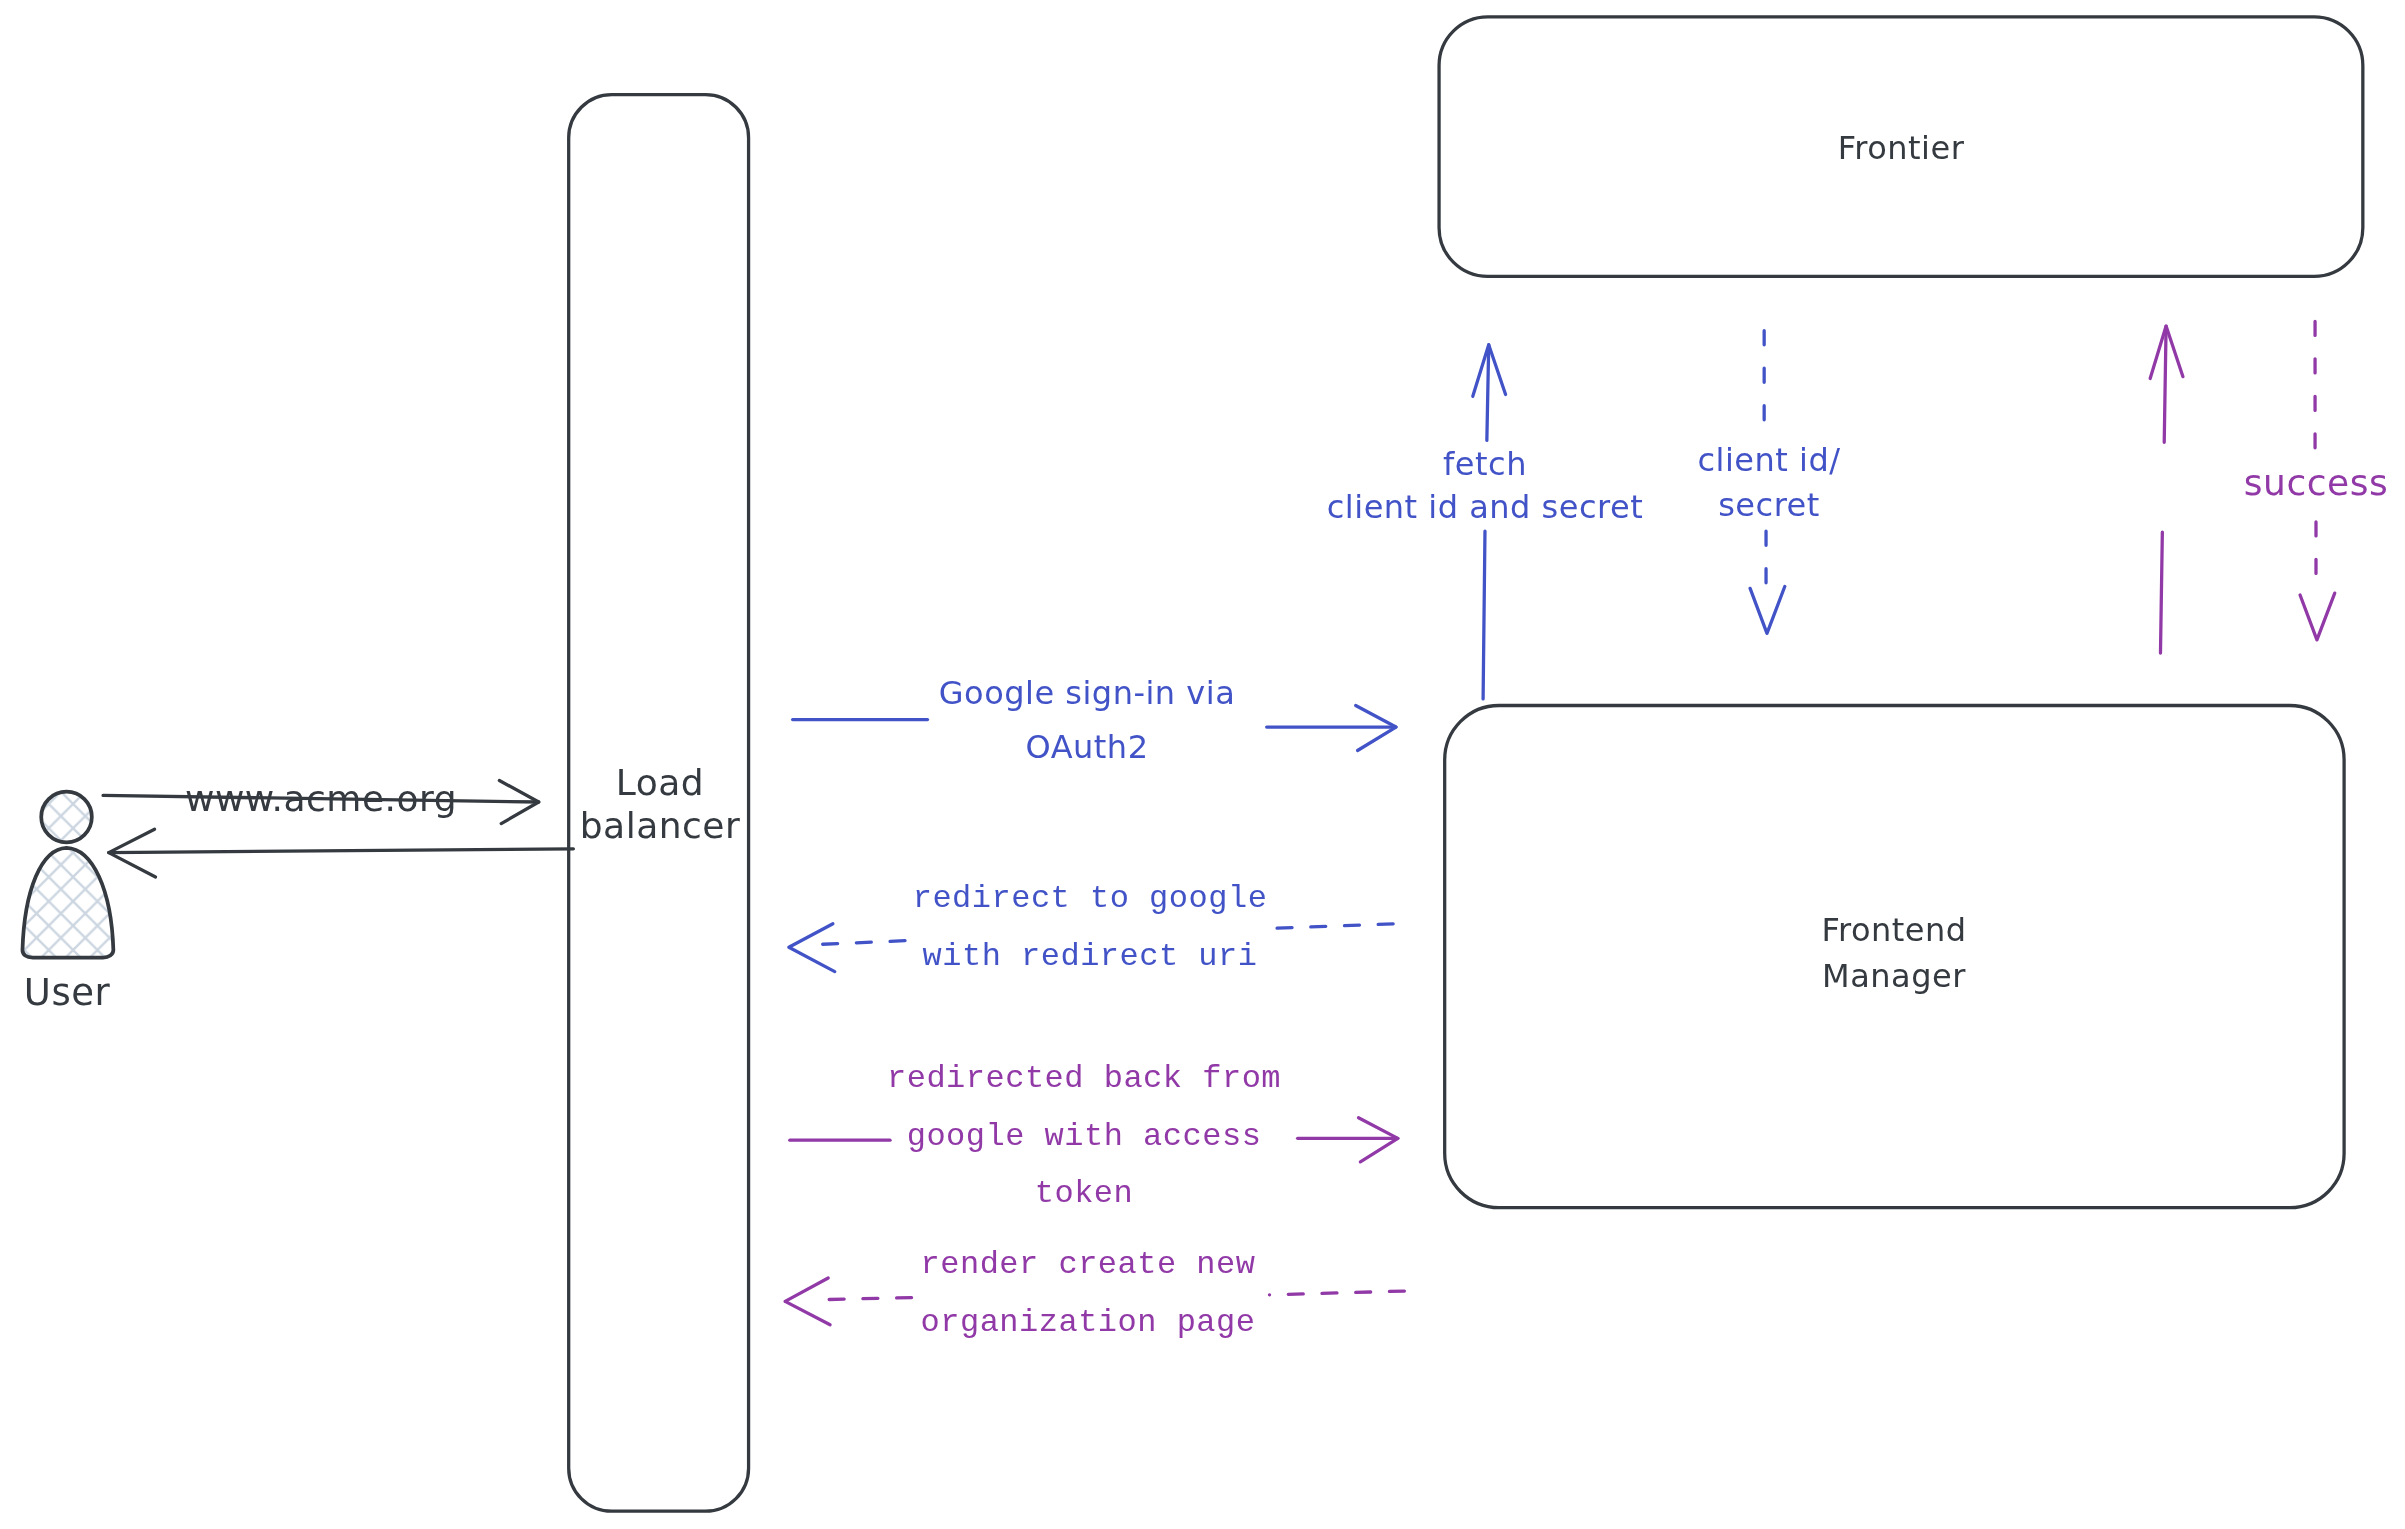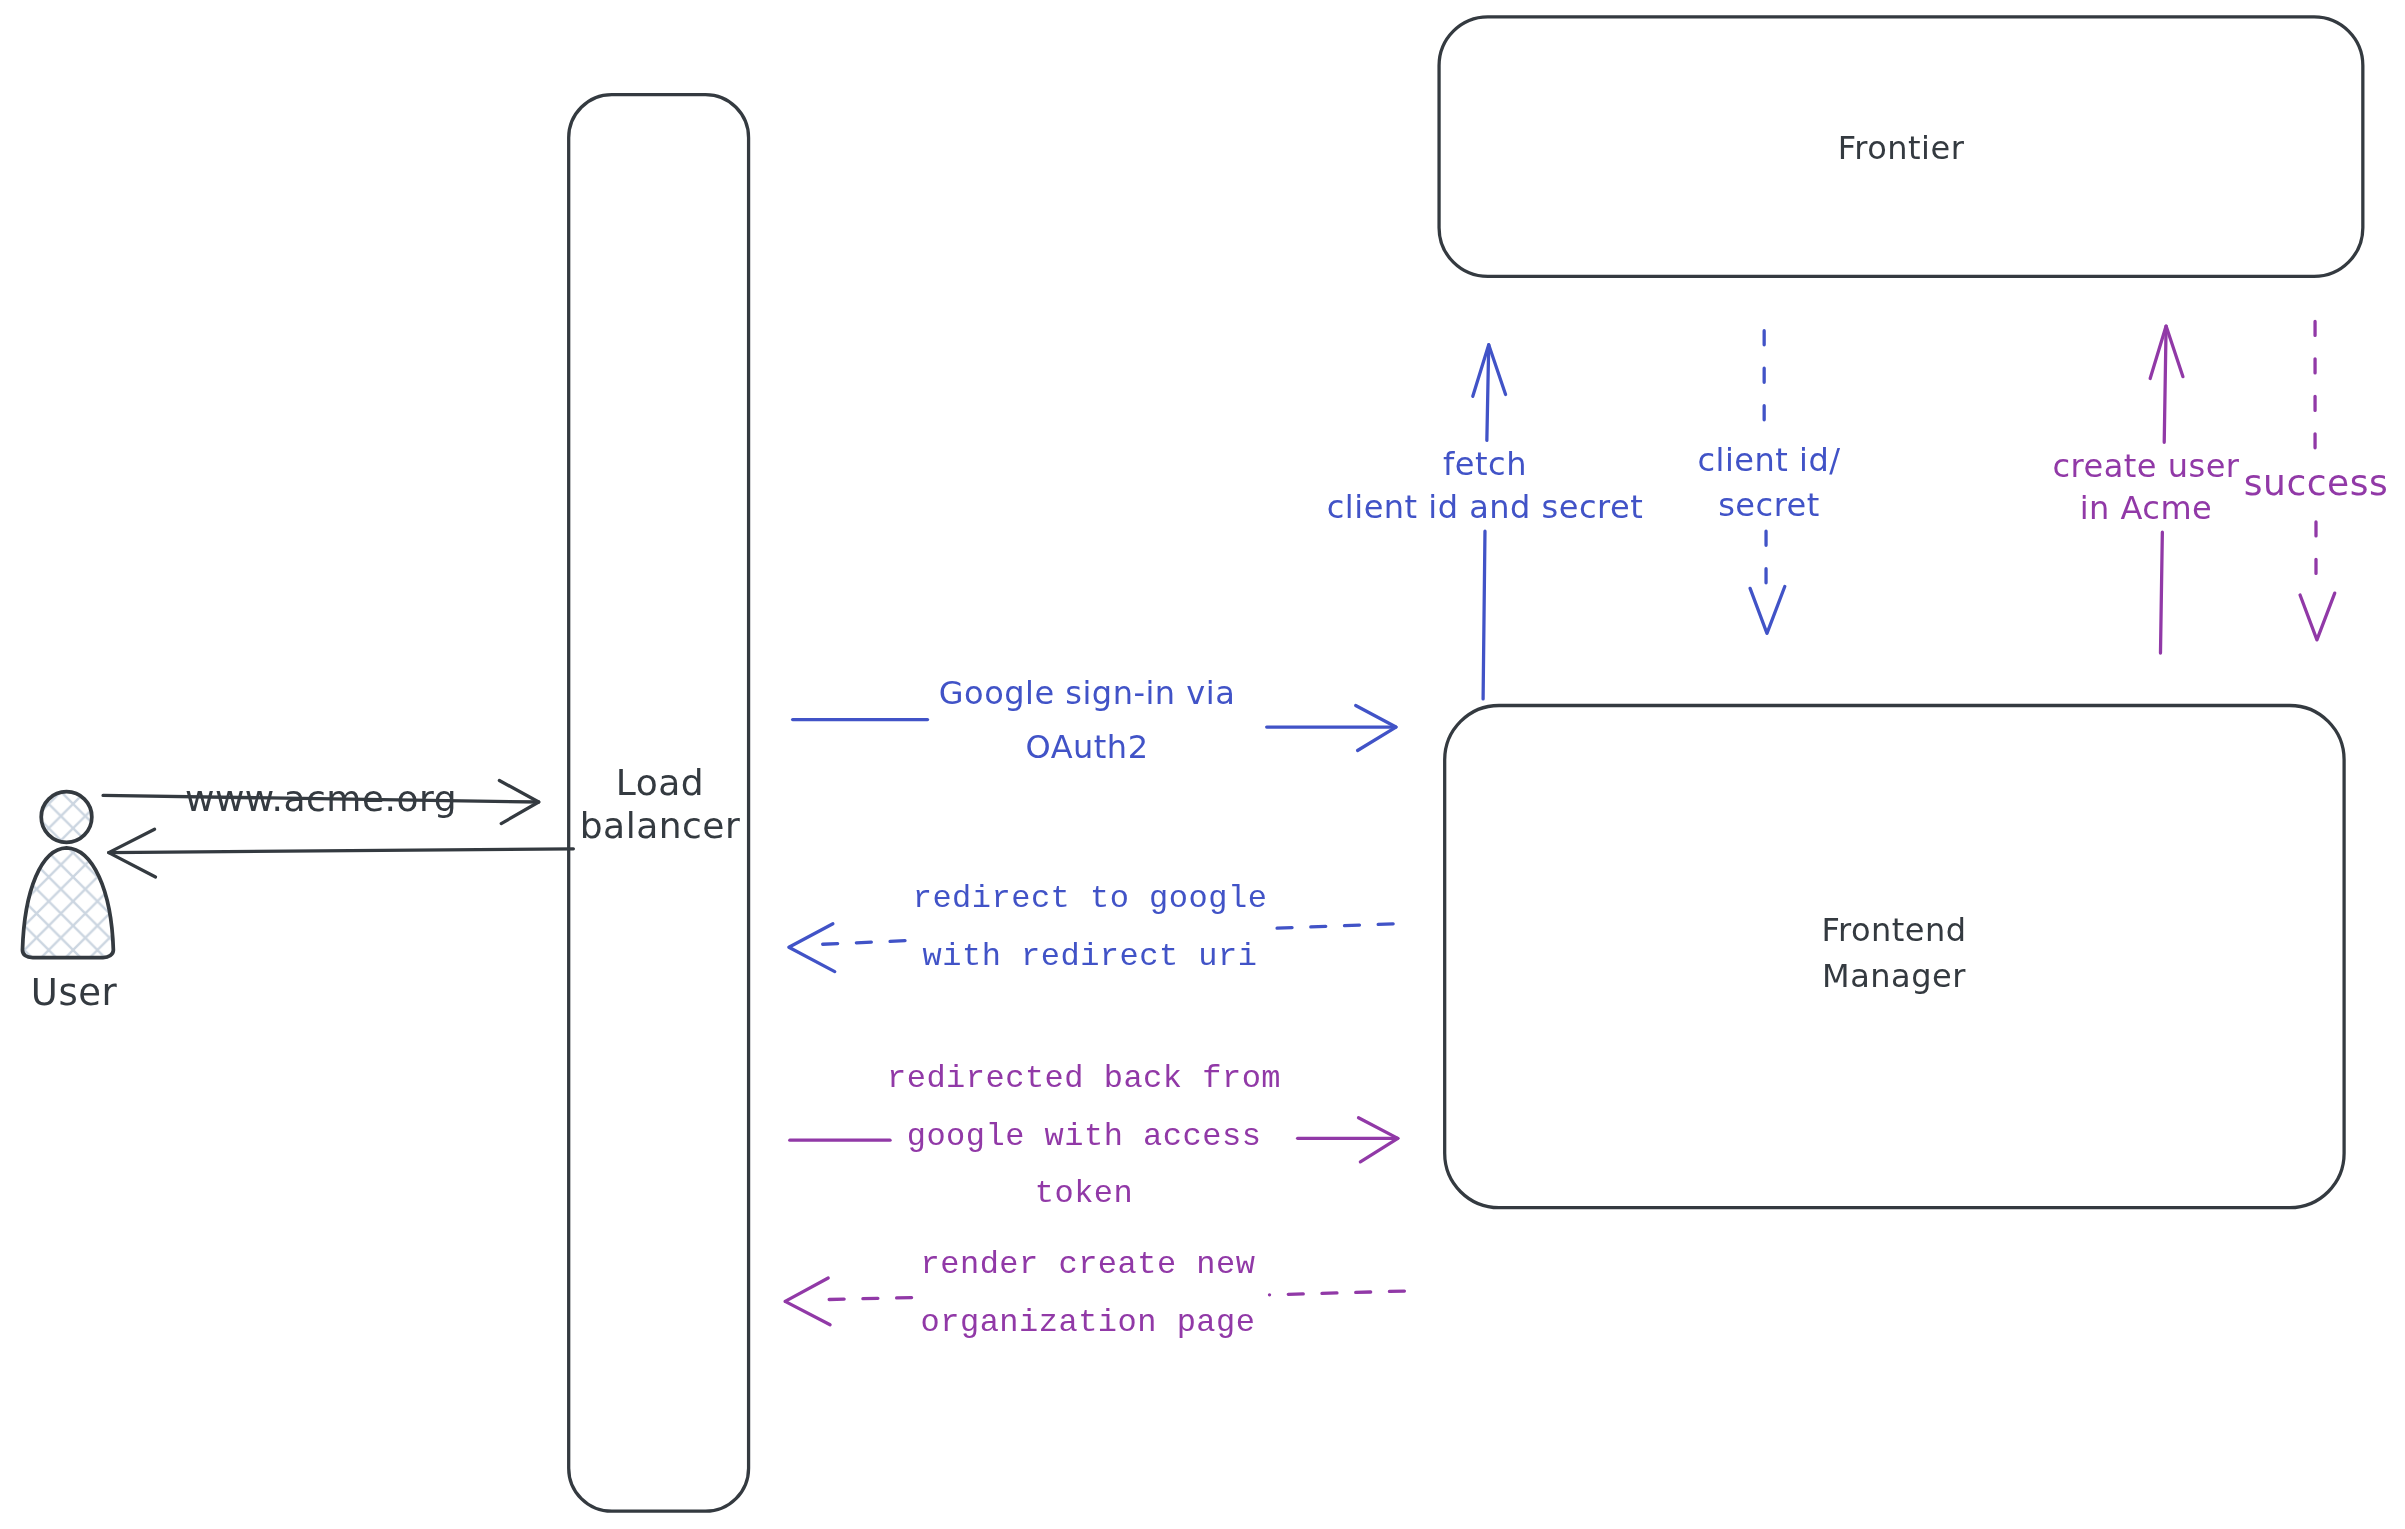--- a/index.html
+++ b/index.html
@@ -123,38 +123,36 @@
       <path class="arrow purple-stroke" d="M1492 1215 L1450 1193 M1492 1215 L1452 1240"></path>
     </g>
 
     <g>
       <path class="arrow purple-stroke dashed-h" d="M1499 1378 L1355 1382"></path>
       <path class="arrow purple-stroke dashed-h" d="M973 1385 L885 1387"></path>
       <path class="arrow purple-stroke" d="M838 1389 L884 1364 M838 1389 L886 1414"></path>
     </g>
   </svg>
 
-  <div class="label fs-40" style="left:67px;top:993px;margin-left:7px;">User</div>
+  <div class="label fs-40" style="left:67px;top:993px;">User</div>
   <div class="label fs-38 lh-12" style="left:660px;top:804px;">Load
 balancer</div>
   <div class="label" style="left:1901px;top:148px;">Frontier</div>
   <div class="label lh-145" style="left:1894px;top:953px;">Frontend
 Manager</div>
 
   <div class="label fs-38" style="left:321px;top:799px;">www.acme.org</div>
   <div class="label blue-text lh-17" style="left:1087px;top:720px;">Google sign-in via
 OAuth2</div>
   <div class="label blue-text lh-18" style="left:1090px;top:928px;">redirect to google
 with redirect uri</div>
   <div class="label blue-text lh-135" style="left:1485px;top:486px;">fetch
 client id and secret</div>
   <div class="label blue-text lh-14" style="left:1769px;top:483px;">client id/
 secret</div>
-  <div class="label purple-text lh-13" style="left:2146px;top:488px;">create user
-in Acme</div>
   <div class="label purple-text fs-38" style="left:2316px;top:483px;">success</div>
   <div class="label purple-text lh-18" style="left:1088px;top:1294px;">render create new
 organization page</div>
   <div class="label purple-text lh-18" style="left:1084px;top:1136px;">redirected back from
 google with access
 token</div>
 
 </div>
 
 

